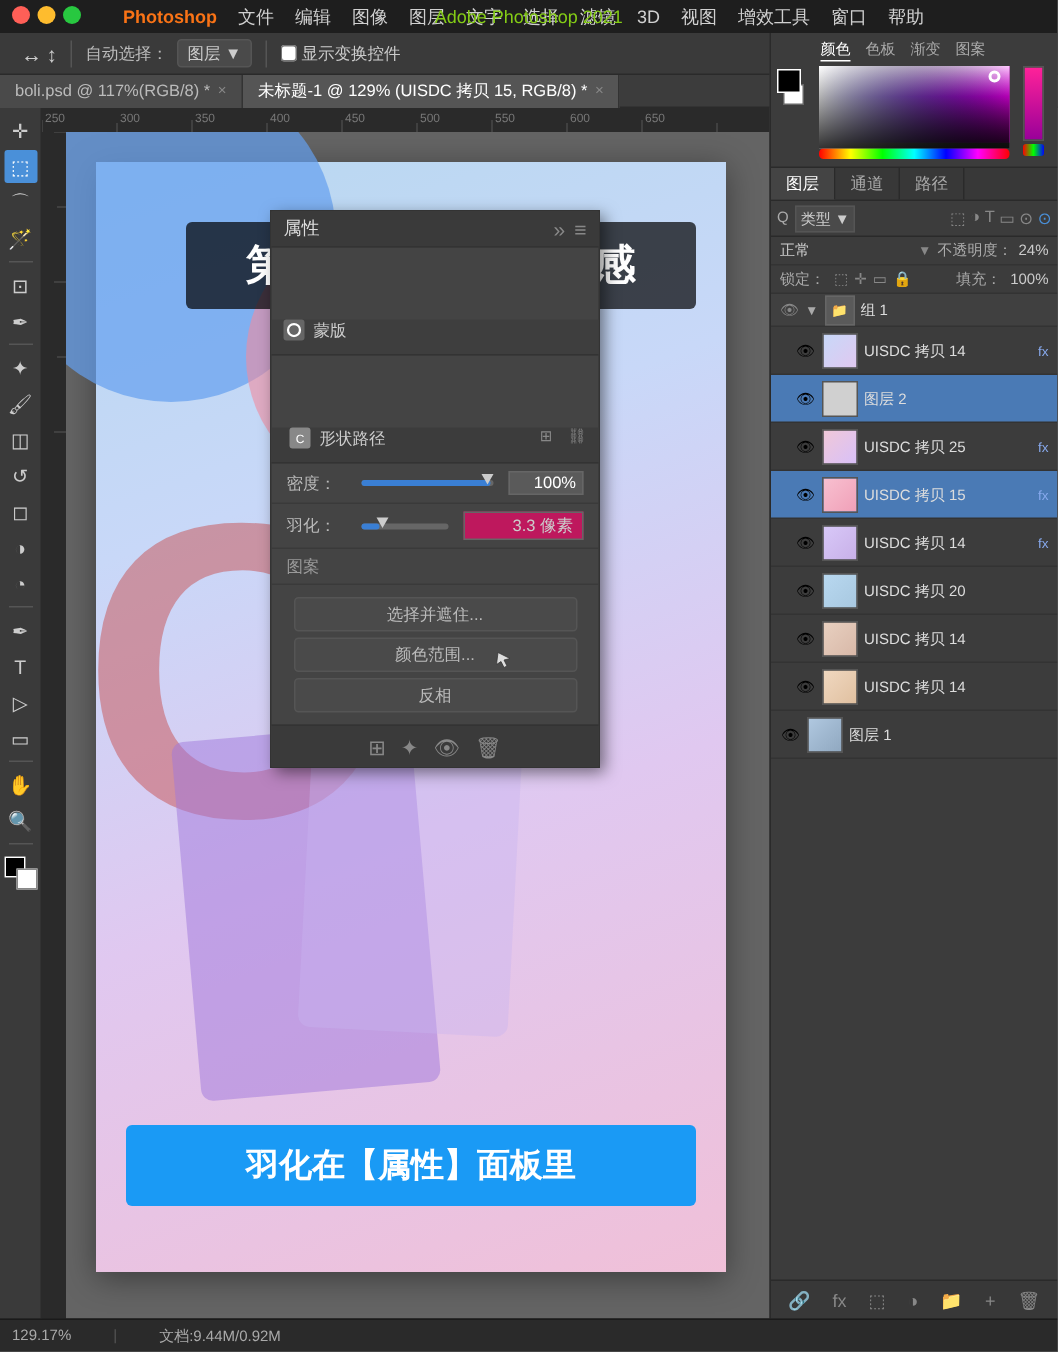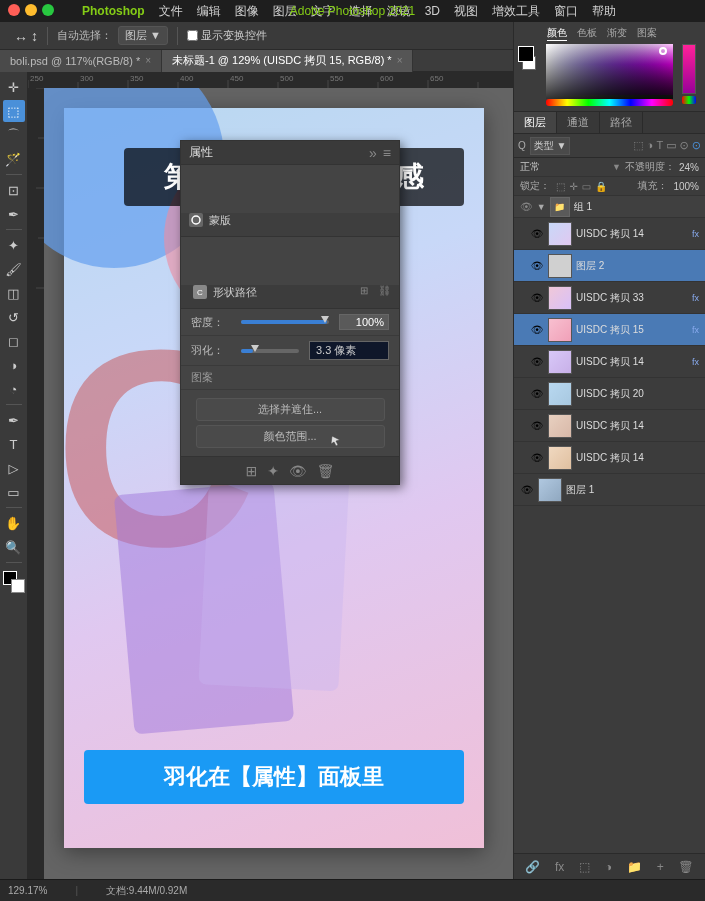--- a/index.html
+++ b/index.html
@@ -24,21 +24,21 @@
       position: absolute;
       top: 0; left: 0;
       z-index: 100;
     }
     .menu-bar .menu-item {
       font-size: 12px;
       color: #d0d0d0;
       cursor: pointer;
       white-space: nowrap;
     }
-    .menu-bar .menu-item.app-name { font-weight: 600; color: #84cc16; }
+    .menu-bar .menu-item.app-name { font-weight: 600; color: #f97316; }
     .menu-bar .title-center {
       flex: 1;
       text-align: center;
       font-size: 12px;
       color: #84cc16;
     }
     .traffic-lights {
       display: flex; gap: 5px; align-items: center;
       position: absolute; left: 8px; top: 4px;
     }
@@ -514,24 +514,25 @@
       align-items: center;
       justify-content: space-around;
       border-top: 1px solid #2a2a2a;
       padding: 0 4px;
     }
     .layers-bottom-icon { font-size: 12px; color: #888; cursor: pointer; }
 
     .panel-feather-value {
       font-size: 11px;
       color: #ccc;
-      background: #0f172a;
+      background: #be185d;
       border: 1px solid #666;
       padding: 1px 6px;
       min-width: 80px;
+      text-align: right;
     }
     .density-row {
       display: flex;
       align-items: center;
       padding: 5px 10px;
       gap: 6px;
       border-bottom: 1px solid #3a3a3a;
     }
     .feather-row {
       display: flex;
@@ -730,20 +731,21 @@
     <div class="panel-feather-value">3.3 像素</div>
   </div>
 
   <div class="panel-row" style="padding:4px 10px;">
     <span style="font-size:11px;color:#999;">图案</span>
   </div>
 
   <div style="padding:4px;">
     <div class="panel-btn">选择并遮住...</div>
     <div class="panel-btn">颜色范围...</div>
+    <div class="panel-btn">反相</div>
   </div>
 
   <div class="panel-bottom-toolbar">
     <span class="panel-bottom-icon">⊞</span>
     <span class="panel-bottom-icon">✦</span>
     <span class="panel-bottom-icon">👁</span>
     <span class="panel-bottom-icon">🗑</span>
   </div>
 </div>
 
@@ -848,21 +850,21 @@
 
       <div class="layer-item active" style="padding-left:16px;">
         <span class="layer-visibility">👁</span>
         <div class="layer-thumb" style="background:#d0d0d0;"></div>
         <span class="layer-name">图层 2</span>
       </div>
 
       <div class="layer-item" style="padding-left:16px;">
         <span class="layer-visibility">👁</span>
         <div class="layer-thumb" style="background:linear-gradient(135deg,#f0c8d8,#d8c0f8);"></div>
-        <span class="layer-name">UISDC 拷贝 33</span>
+        <span class="layer-name">UISDC 拷贝 25</span>
         <span class="layer-fx">fx</span>
       </div>
 
       <div class="layer-item" style="padding-left:16px;background:#4a7ab5;">
         <span class="layer-visibility">👁</span>
         <div class="layer-thumb" style="background:linear-gradient(135deg,#f8c0d0,#f0a0b8);"></div>
         <span class="layer-name">UISDC 拷贝 15</span>
         <span class="layer-fx">fx</span>
       </div>
 

